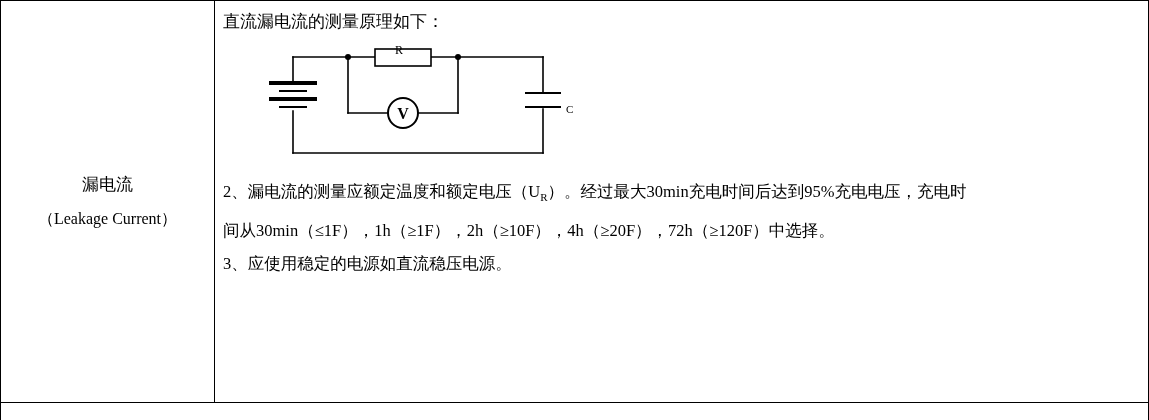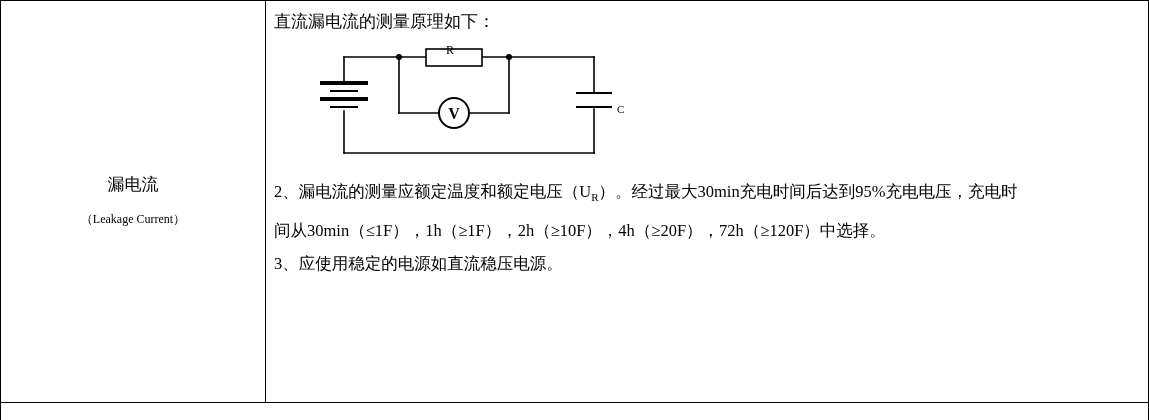--- a/index.html
+++ b/index.html
@@ -39,36 +39,36 @@
     flex-direction: row;
     height: 402px;
     box-sizing: border-box;
     border-bottom: 1px solid #000;
   }
   .row-next {
     height: 17px;
     box-sizing: border-box;
   }
   .cell-label {
-    width: 265px;
+    width: 214px;
     box-sizing: border-box;
     border-right: 1px solid #000;
     display: flex;
     flex-direction: column;
     align-items: center;
     justify-content: center;
     padding: 0 6px;
   }
   .cell-label .label-cn {
     font-size: 17px;
     line-height: 34px;
     white-space: nowrap;
   }
   .cell-label .label-en {
-    font-size: 12px;
+    font-size: 16px;
     line-height: 34px;
     white-space: nowrap;
     font-family: "Liberation Serif", serif;
   }
   .cell-content {
     flex: 1;
     box-sizing: border-box;
     padding: 8px 0 0 8px;
     position: relative;
   }

